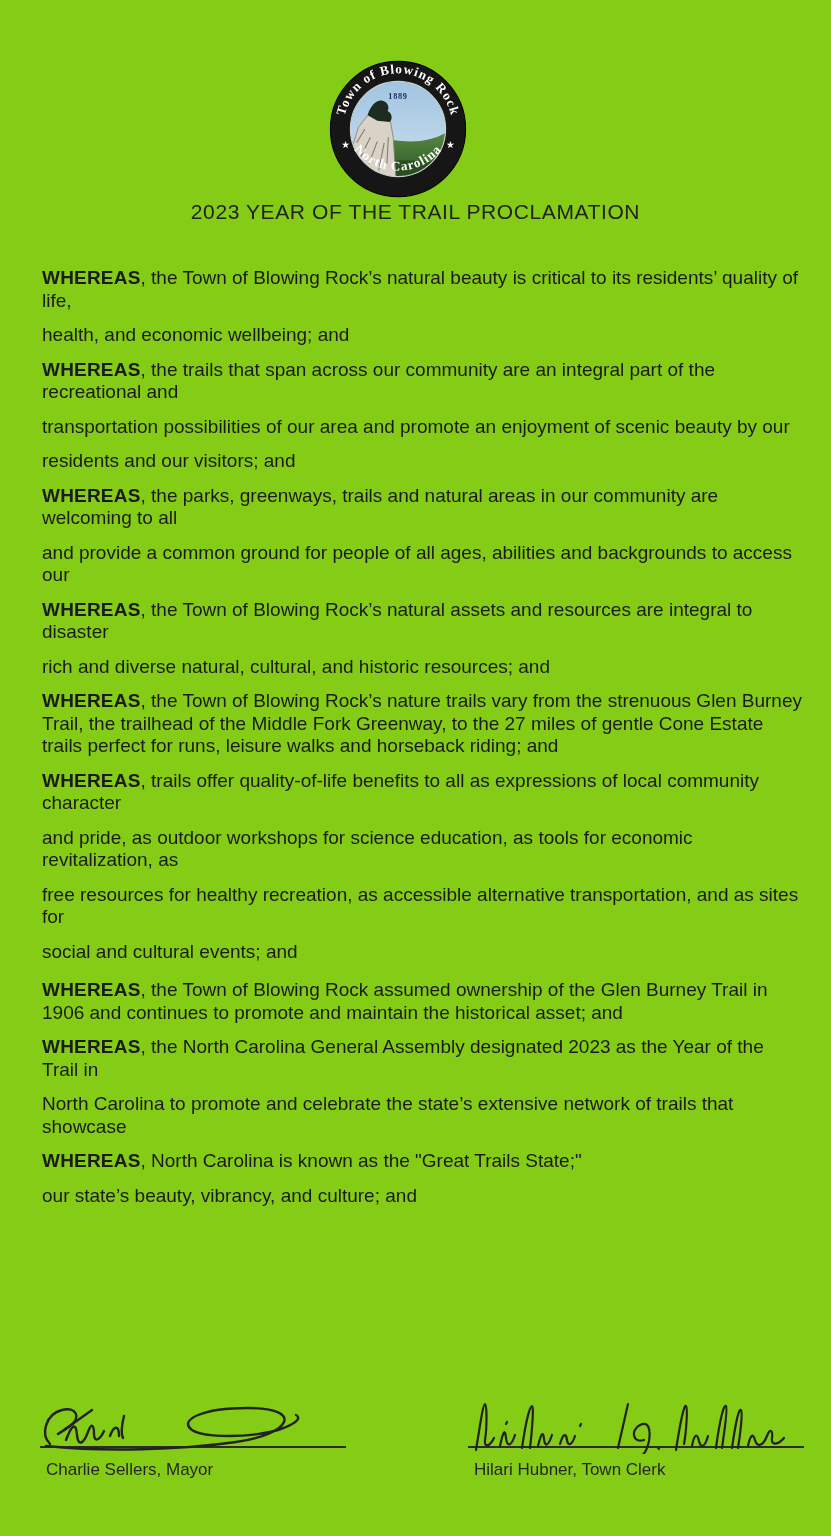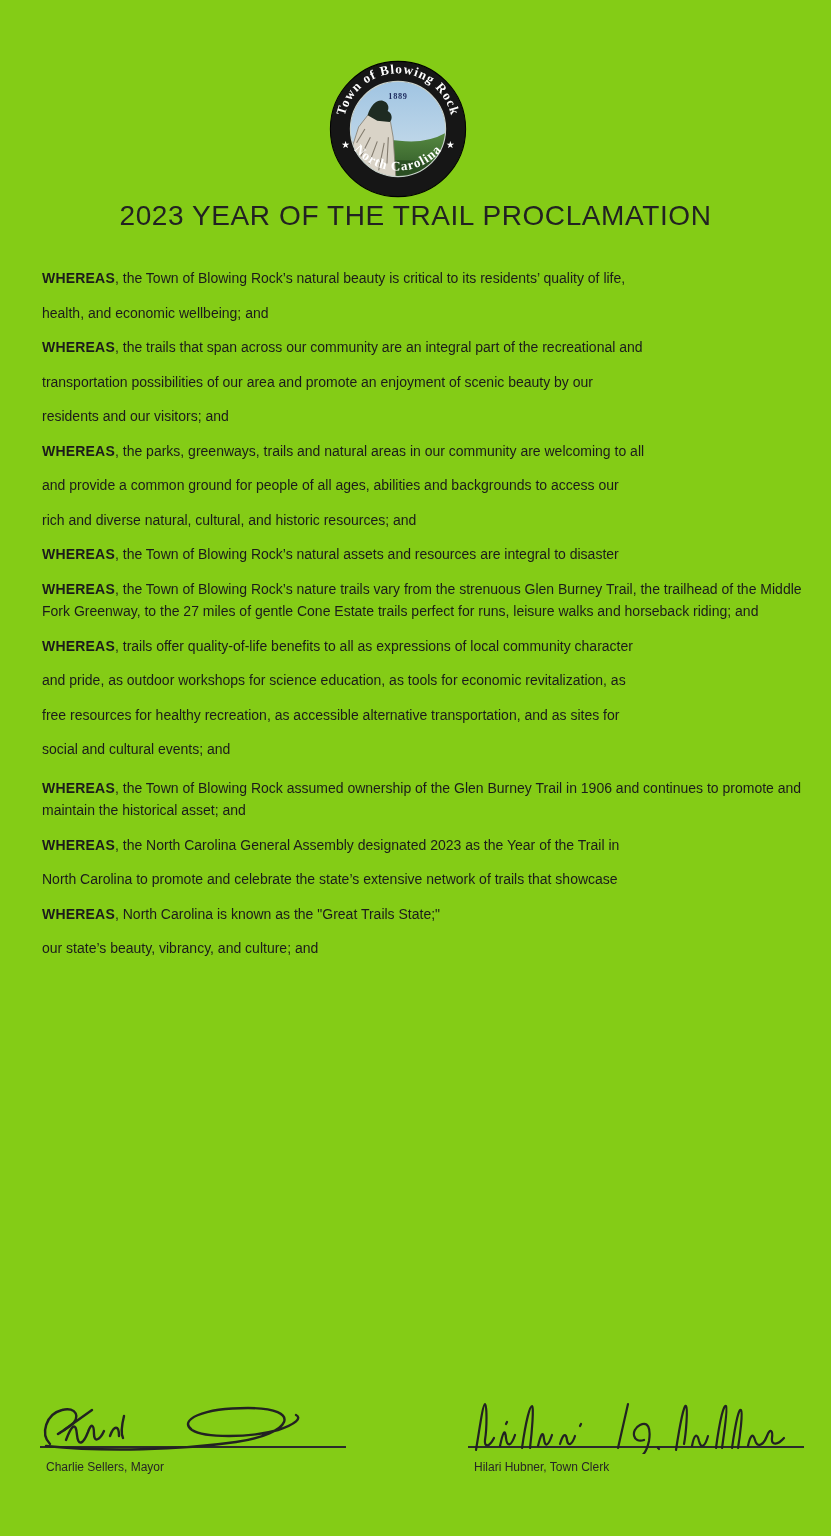--- a/index.html
+++ b/index.html
@@ -10,40 +10,40 @@
     font-family:"Liberation Sans", sans-serif;
     color:#1c1c1c;
     overflow:hidden;
     margin:0 auto;
   }
   .seal{position:absolute;top:60px;left:329px;width:138px;height:138px;}
   .seal svg{display:block;}
   .title{
     position:absolute;top:200px;left:0;width:100%;
     text-align:center;
-    font-size:28px;font-weight:400;letter-spacing:.6px;
+    font-size:21px;font-weight:400;letter-spacing:.6px;
     margin:0;color:#222;
   }
   .doc-body{
     position:absolute;top:267px;left:42px;width:762px;
-    font-size:14px;line-height:22.5px;color:#1b1b1b;
+    font-size:19px;line-height:22.5px;color:#1b1b1b;
   }
   .para{margin:0 0 12px 0;}
   .para .lead{font-weight:700;letter-spacing:.2px;}
   .gap-lg{margin-top:16px;}
   .sig-row{
     position:absolute;top:1396px;left:40px;width:764px;
     display:flex;justify-content:space-between;align-items:flex-end;
   }
   .sig-col{position:relative;}
   .sig-col.mayor{width:306px;}
   .sig-col.clerk{width:336px;}
   .sig-art{display:block;margin-bottom:-8px;}
   .sig-line{border-bottom:2px solid #2b2b2b;width:100%;}
-  .sig-label{margin-top:12px;font-size:12px;color:#262626;padding-left:6px;}
+  .sig-label{margin-top:12px;font-size:17px;color:#262626;padding-left:6px;}
 </style>
 </head>
 <body>
 
 <div class="page">
 
   <div class="seal">
     <svg viewBox="0 0 200 200" width="138" height="138">
       <defs>
         <clipPath id="sealClip">
@@ -86,22 +86,22 @@
   <h1 class="title">2023 YEAR OF THE TRAIL PROCLAMATION</h1>
 
   <div class="doc-body">
     <p class="para"><strong class="lead">WHEREAS</strong><span>, the Town of Blowing Rock’s natural beauty is critical to its residents’ quality of life,</span></p>
     <p class="para"><strong class="lead"></strong><span>health, and economic wellbeing; and</span></p>
     <p class="para"><strong class="lead">WHEREAS</strong><span>, the trails that span across our community are an integral part of the recreational and</span></p>
     <p class="para"><strong class="lead"></strong><span>transportation possibilities of our area and promote an enjoyment of scenic beauty by our</span></p>
     <p class="para"><strong class="lead"></strong><span>residents and our visitors; and</span></p>
     <p class="para"><strong class="lead">WHEREAS</strong><span>, the parks, greenways, trails and natural areas in our community are welcoming to all</span></p>
     <p class="para"><strong class="lead"></strong><span>and provide a common ground for people of all ages, abilities and backgrounds to access our</span></p>
+    <p class="para"><strong class="lead">WHEREAS</strong><span>, the Town of Blowing Rock’s natural assets and resources are integral to disaster</span></p>
     <p class="para"><strong class="lead"></strong><span>rich and diverse natural, cultural, and historic resources; and</span></p>
-    <p class="para"><strong class="lead">WHEREAS</strong><span>, the Town of Blowing Rock’s natural assets and resources are integral to disaster</span></p>
     <p class="para"><strong class="lead">WHEREAS</strong><span>, the Town of Blowing Rock’s nature trails vary from the strenuous Glen Burney Trail, the trailhead of the Middle Fork Greenway, to the 27 miles of gentle Cone Estate trails perfect for runs, leisure walks and horseback riding; and</span></p>
     <p class="para"><strong class="lead">WHEREAS</strong><span>, trails offer quality-of-life benefits to all as expressions of local community character</span></p>
     <p class="para"><strong class="lead"></strong><span>and pride, as outdoor workshops for science education, as tools for economic revitalization, as</span></p>
     <p class="para"><strong class="lead"></strong><span>free resources for healthy recreation, as accessible alternative transportation, and as sites for</span></p>
     <p class="para"><strong class="lead"></strong><span>social and cultural events; and</span></p>
     <p class="para gap-lg"><strong class="lead">WHEREAS</strong><span>, the Town of Blowing Rock assumed ownership of the Glen Burney Trail in 1906 and continues to promote and maintain the historical asset; and</span></p>
     <p class="para"><strong class="lead">WHEREAS</strong><span>, the North Carolina General Assembly designated 2023 as the Year of the Trail in</span></p>
     <p class="para"><strong class="lead"></strong><span>North Carolina to promote and celebrate the state’s extensive network of trails that showcase</span></p>
     <p class="para"><strong class="lead">WHEREAS</strong><span>, North Carolina is known as the "Great Trails State;"</span></p>
     <p class="para"><strong class="lead"></strong><span>our state’s beauty, vibrancy, and culture; and</span></p>

